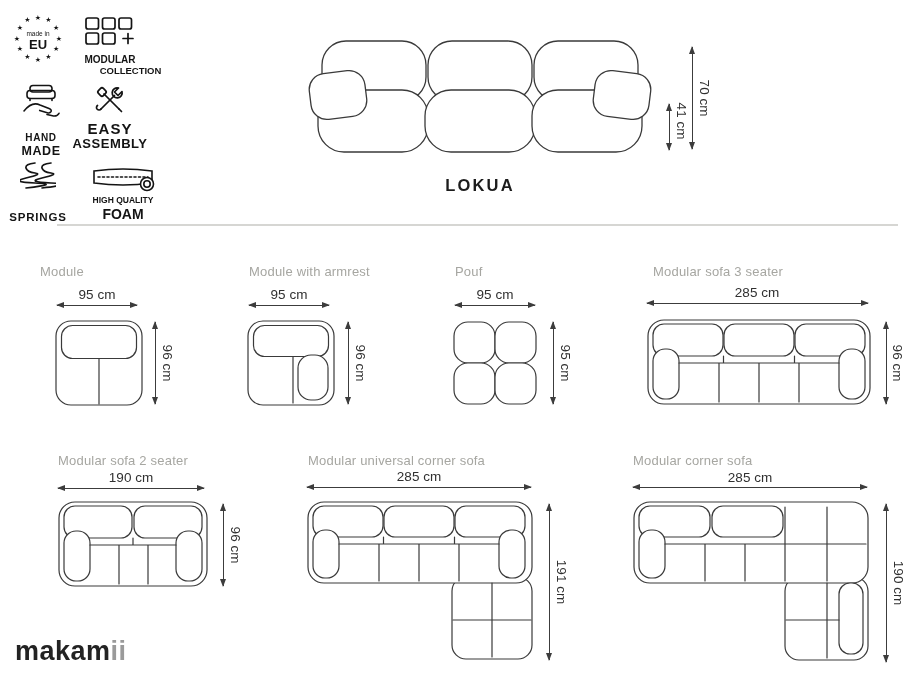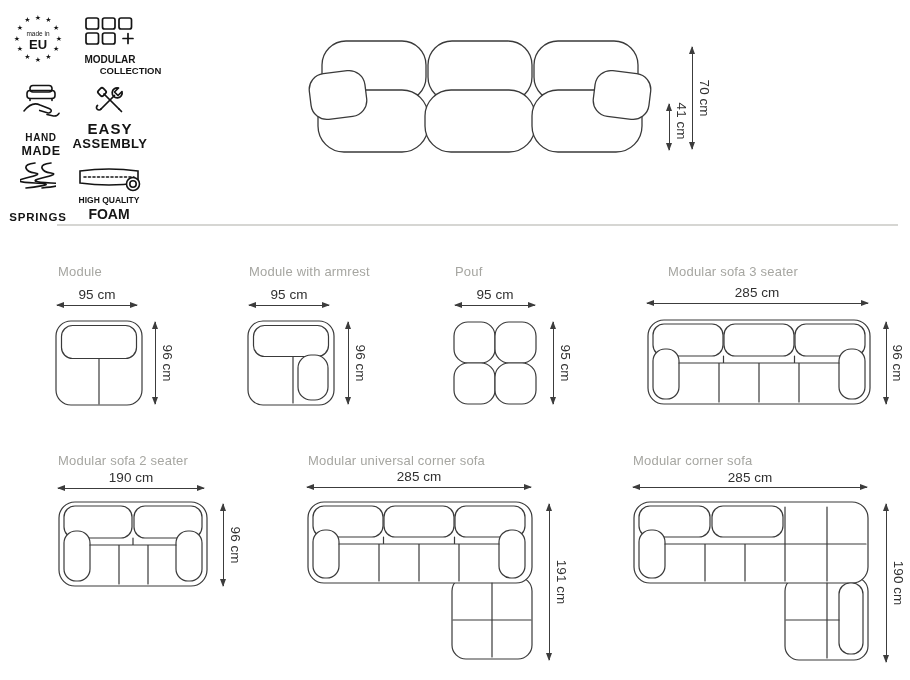--- a/index.html
+++ b/index.html
@@ -94,21 +94,21 @@
   </div>
 
   <div class="badge" style="left:8px;top:160px;width:60px;">
     <svg width="36" height="34" viewBox="0 0 36 34" fill="none" stroke="#141414" stroke-width="1.7" stroke-linecap="round">
       <path d="M15 3 q-10 1 -9 5 t9 5 t-9 5 t9 5 t-9 5"></path>
       <path d="M31 3 q-10 1 -9 5 t9 5 t-9 5 t9 5 t-9 5"></path>
     </svg>
     <div class="blabel" style="font-size:11.5px;margin-top:17px;letter-spacing:.8px;">SPRINGS</div>
   </div>
 
-  <div class="badge" style="left:70px;top:165px;width:78px;">
+  <div class="badge" style="left:84px;top:165px;width:78px;">
     <svg width="66" height="28" viewBox="0 0 66 28" fill="none" stroke="#141414" stroke-width="1.6" stroke-linecap="round">
       <path d="M4 6 q29 -4 58 0 v12 q-29 4 -58 0 z"></path>
       <path d="M8 12 h50" stroke-dasharray="2 2.5"></path>
       <circle cx="57" cy="19" r="6.5" fill="#fff"></circle>
       <circle cx="57" cy="19" r="3.2"></circle>
     </svg>
     <div class="blabel" style="font-size:8.5px;margin-top:3px;">HIGH QUALITY</div>
     <div class="blabel" style="font-size:14px;">FOAM</div>
   </div>
 
@@ -121,24 +121,25 @@
     <rect x="224" y="52" width="110" height="62" rx="26"></rect>
     <rect x="2" y="34" width="56" height="46" rx="16" transform="rotate(-7 30 57)"></rect>
     <rect x="286" y="34" width="56" height="46" rx="16" transform="rotate(7 314 57)"></rect>
   </svg>
 
   <div class="varrow" style="left:692px;top:47px;height:102px;"></div>
   <div class="vdim" style="left:704px;top:98px;">70 cm</div>
   <div class="varrow" style="left:669px;top:104px;height:46px;"></div>
   <div class="vdim" style="left:681px;top:121px;">41 cm</div>
 
+  <div class="title" style="left:410px;top:176px;width:140px;">LOKUA</div>
 
   <div class="divider" style="left:57px;top:224px;width:841px;height:2px;"></div>
 
-  <div class="cell-label" style="left:58px;top:264px;">Module</div>
+  <div class="cell-label" style="left:40px;top:264px;">Module</div>
   <div class="dim" style="left:37px;top:287px;">95 cm</div>
   <div class="harrow" style="left:57px;top:305px;width:80px;"></div>
   <svg class="abs lineart" style="left:55px;top:320px;" width="88" height="86" viewBox="0 0 88 86" fill="#fff" stroke="#3a3a3a" stroke-width="1.2" stroke-linecap="round">
     <rect x="1" y="1" width="86" height="84" rx="15"></rect>
     <rect x="6.5" y="5.5" width="75" height="33" rx="11"></rect>
     <path d="M44 39 v45" fill="none"></path>
   </svg>
   <div class="varrow" style="left:155px;top:322px;height:82px;"></div>
   <div class="vdim" style="left:167px;top:363px;">96 cm</div>
 
@@ -159,21 +160,21 @@
   <div class="harrow" style="left:455px;top:305px;width:80px;"></div>
   <svg class="abs lineart" style="left:453px;top:321px;" width="84" height="84" viewBox="0 0 84 84" fill="#fff" stroke="#3a3a3a" stroke-width="1.2">
     <rect x="1" y="1" width="41" height="41" rx="14"></rect>
     <rect x="42" y="1" width="41" height="41" rx="14"></rect>
     <rect x="1" y="42" width="41" height="41" rx="14"></rect>
     <rect x="42" y="42" width="41" height="41" rx="14"></rect>
   </svg>
   <div class="varrow" style="left:553px;top:322px;height:82px;"></div>
   <div class="vdim" style="left:565px;top:363px;">95 cm</div>
 
-  <div class="cell-label" style="left:668px;top:264px;">Modular sofa 3 seater</div>
+  <div class="cell-label" style="left:653px;top:264px;">Modular sofa 3 seater</div>
   <div class="dim" style="left:697px;top:285px;">285 cm</div>
   <div class="harrow" style="left:647px;top:303px;width:221px;"></div>
   <svg class="abs lineart" style="left:647px;top:319px;" width="224" height="86" viewBox="0 0 224 86" fill="#fff" stroke="#3a3a3a" stroke-width="1.2" stroke-linecap="round">
     <rect x="1" y="1" width="222" height="84" rx="16"></rect>
     <rect x="6" y="5" width="70" height="32" rx="11"></rect>
     <rect x="77" y="5" width="70" height="32" rx="11"></rect>
     <rect x="148" y="5" width="70" height="32" rx="11"></rect>
     <rect x="6" y="30" width="26" height="50" rx="12"></rect>
     <rect x="192" y="30" width="26" height="50" rx="12"></rect>
     <path d="M32 44 H192 M72 44 V83 M112 44 V83 M152 44 V83 M76.5 37 V44 M147.5 37 V44" fill="none"></path>
@@ -221,14 +222,17 @@
     <rect x="6" y="5" width="71" height="31" rx="11"></rect>
     <rect x="79" y="5" width="71" height="31" rx="11"></rect>
     <rect x="6" y="29" width="26" height="48" rx="12"></rect>
     <rect x="206" y="82" width="24" height="71" rx="11"></rect>
     <path d="M32 43 H233 M72 43 V80 M112 43 V80 M152 6 V80 M194 6 V80" fill="none"></path>
     <path d="M194 82 V157 M153 119 H206" fill="none"></path>
   </svg>
   <div class="varrow" style="left:886px;top:504px;height:158px;"></div>
   <div class="vdim" style="left:898px;top:583px;">190 cm</div>
 
+  <div class="logo" style="left:15px;top:636px;">
+    <span>makam</span><span class="suffix">ii</span>
+  </div>
 
 </div>
 
 </body></html>

